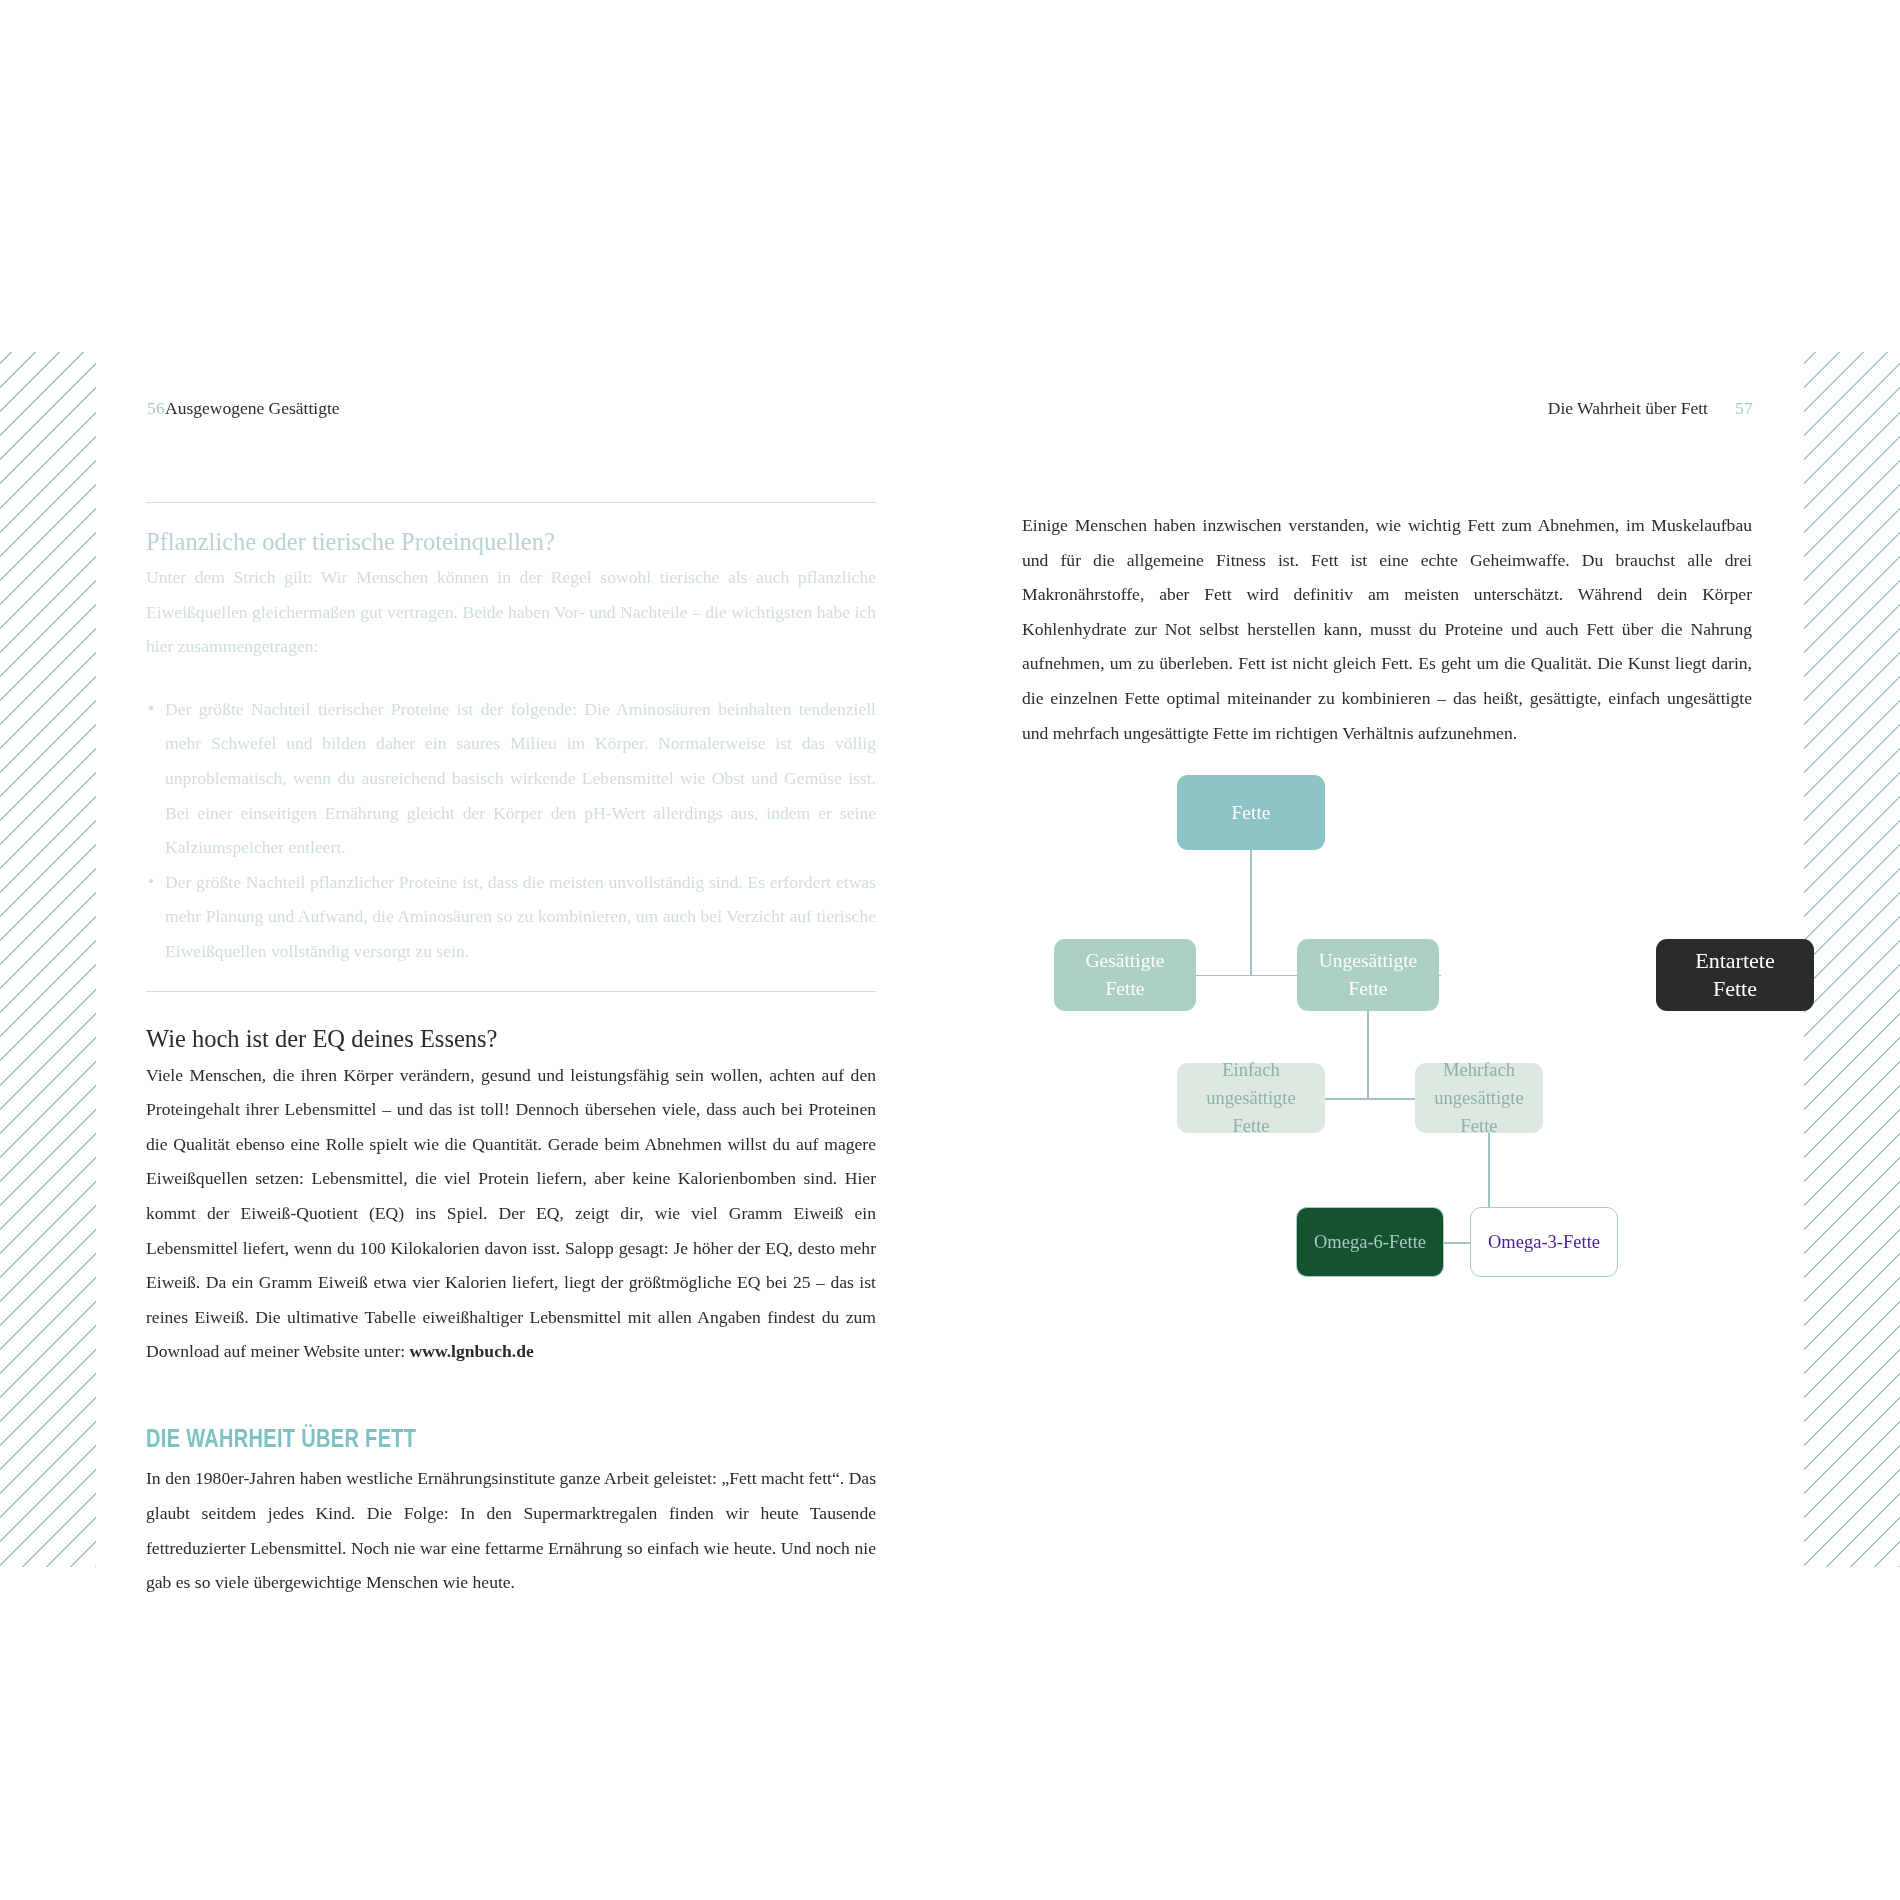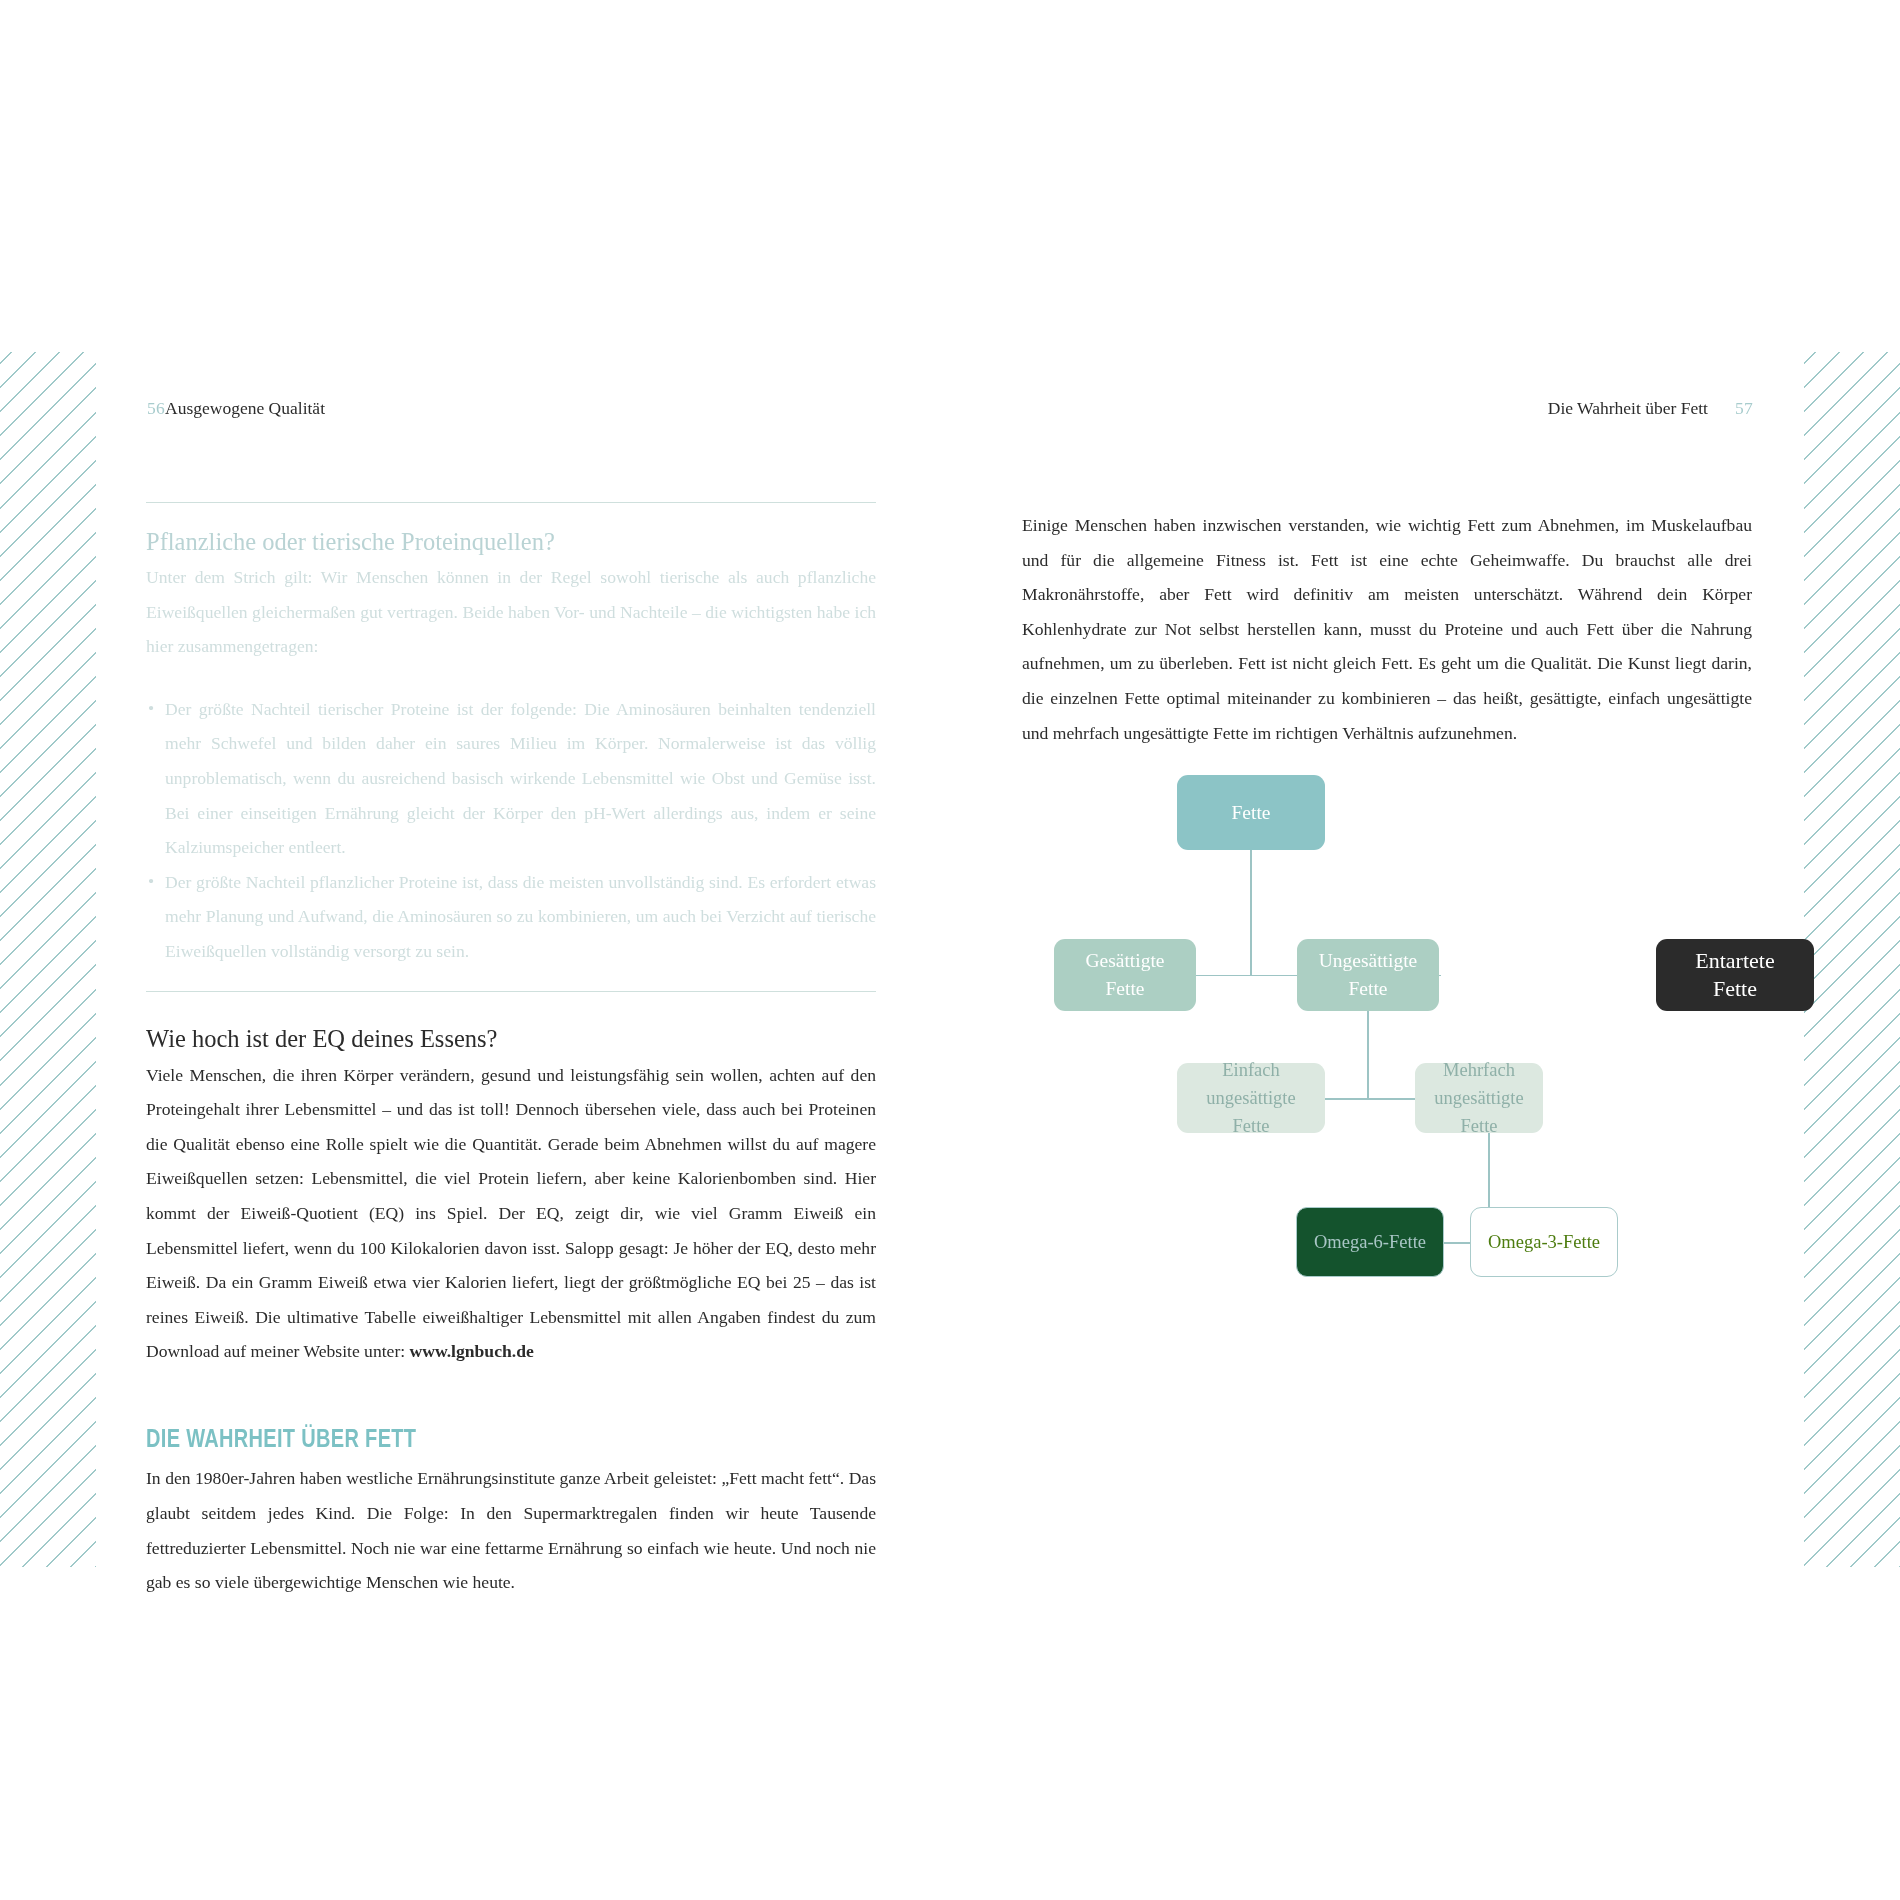--- a/index.html
+++ b/index.html
@@ -91,21 +91,21 @@
     box-sizing:border-box;
     border-radius:11px;
   }
   .n-fette      {left:155px;top:0px;   width:148px;height:75px;  background:#8cc4c6;color:#ffffff;font-size:19.5px;}
   .n-ges        {left:32px; top:164px; width:142px;height:72px;  background:#accfc3;color:#ffffff;font-size:19.5px;}
   .n-unges      {left:275px;top:164px; width:142px;height:72px;  background:#accfc3;color:#ffffff;font-size:19.5px;}
   .n-entartete  {left:634px;top:164px; width:158px;height:72px;  background:#2b2b2b;color:#ffffff;font-size:22px;}
   .n-einfach    {left:155px;top:288px; width:148px;height:70px;  background:#dce8e0;color:#8fb0a8;font-size:18.5px;}
   .n-mehrfach   {left:393px;top:288px; width:128px;height:70px;  background:#dce8e0;color:#8fb0a8;font-size:18.5px;}
   .n-omega6     {left:274px;top:432px; width:148px;height:70px;  background:#14532d;color:#a9c6c6;font-size:18.5px;border:1.2px solid #a9cbcb;}
-  .n-omega3     {left:448px;top:432px; width:148px;height:70px;  background:#ffffff;color:#4d7c0f;font-size:18.5px;border:1.2px solid #a9cbcb;}
+  .n-omega3     {left:448px;top:432px; width:148px;height:70px;  background:#ffffff;color:#4c1d95;font-size:18.5px;border:1.2px solid #a9cbcb;}
 
   .edge{position:absolute;background:#9dc4c4;}
   .e-v{width:1.2px;}
   .e-h{height:1.2px;}
 
   
   .edge1{left:228.4px;top:75px;  height:125px;}   
   .edge2{left:174px;  top:199.6px;width:245px; }  
   .edge3{left:345.4px;top:236px; height:88px;}    
   .edge4{left:303px;  top:323.4px;width:155px;}   
@@ -114,21 +114,21 @@
 </style>
 </head>
 <body>
 
 <div class="spread">
 
   <div class="hatch hatch-left"></div>
   <div class="hatch hatch-right"></div>
 
   <div class="runhead runhead-left">
-    <span class="folio">56</span><span>Ausgewogene Qualität</span>
+    <span class="folio">56</span><span>Ausgewogene Gesättigte</span>
   </div>
 
   <div class="col col-left">
 
     <div class="rule"></div>
 
     <div class="teal-block">
       <h3 class="sub-head">Pflanzliche oder tierische Proteinquellen?</h3>
       <p>Unter dem Strich gilt: Wir Menschen können in der Regel sowohl tierische als auch pflanzliche Eiweißquellen gleichermaßen gut vertragen. Beide haben Vor- und Nachteile – die wichtigsten habe ich hier zusammengetragen:</p>
       <ul class="teal-list">

